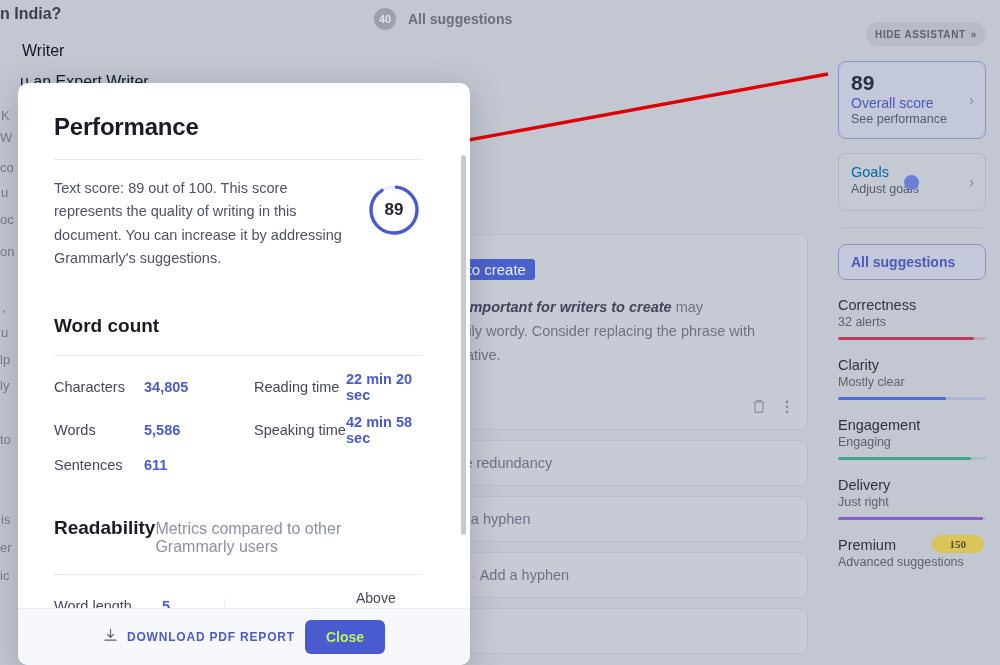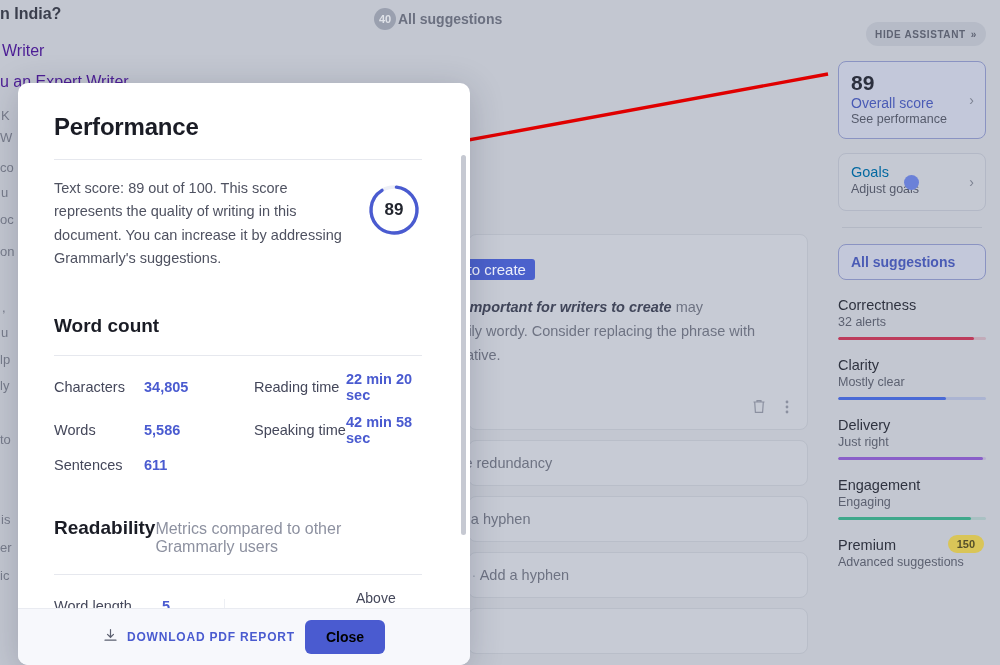--- a/index.html
+++ b/index.html
@@ -20,26 +20,26 @@
     left: 0; top: 0; width: 824px; height: 665px;
     background: #c3c7d1;
   }
   .doc-line {
     position: absolute;
     color: #6b7080;
     white-space: nowrap;
     font-size: 15px;
   }
   .doc-line.big { font-size: 16px; font-weight: 700; color: #3b3f4d; }
-  .doc-line.med { font-size: 16px; color: #4c1d95; }
+  .doc-line.med { font-size: 16px; color: #0f172a; margin-left: 20px; }
   .doc-line.tiny { font-size: 13px; color: #777c8b; }
 
   .top-suggestions {
     position: absolute; left: 374px; top: 8px;
-    display: flex; align-items: center; gap: 2px;
+    display: flex; align-items: center; gap: 12px;
   }
   .sugg-count {
     width: 22px; height: 22px; border-radius: 50%;
     background: #9aa0af; color: #dfe2e8;
     font-size: 11px; font-weight: 700;
     display: flex; align-items: center; justify-content: center;
   }
   .sugg-label { font-size: 14px; font-weight: 700; color: #6b7080; }
 
   
@@ -150,21 +150,21 @@
     overflow: hidden;
   }
   .metric-bar > span {
     position: absolute; left: 0; top: 0; bottom: 0;
     border-radius: 2px;
   }
   .premium-badge {
     position: absolute; right: 2px; top: -2px;
     background: #d9c558; color: #55502a;
     font-size: 11px; font-weight: 700;
-    padding: 3px 9px; border-radius: 9px;
+    padding: 3px 18px; border-radius: 9px; font-family: Liberation Serif, serif;
   }
 
   
   #arrow { position: absolute; inset: 0; pointer-events: none; }
 
   
   #modal {
     position: absolute;
     left: 18px; top: 83px;
     width: 452px; height: 582px;
@@ -248,21 +248,21 @@
     display: flex; align-items: center; justify-content: center;
     gap: 10px;
   }
   .pdf-btn {
     display: flex; align-items: center; gap: 9px;
     color: #4a5bd0; font-size: 12px; font-weight: 700; letter-spacing: .8px;
     background: none; border: none; cursor: pointer;
     font-family: inherit;
   }
   .close-btn {
-    background: #4a5bd0; color: #000000;
+    background: #4a5bd0; color: #bef264;
     border: none; border-radius: 6px;
     padding: 9px 21px;
     font-size: 14px; font-weight: 700;
     cursor: pointer; font-family: inherit;
   }
   #modal-scrollbar {
     position: absolute;
     right: 4px; top: 72px;
     width: 5px; height: 380px;
     background: #c6c9d2;
@@ -383,31 +383,31 @@
           </div>
         </div>
         <div class="metric">
           <div class="metric-name">Clarity</div>
           <div class="metric-sub">Mostly clear</div>
           <div class="metric-bar" style="background: rgba(74, 106, 214, 0.2);">
             <span style="background: rgb(74, 106, 214); width: 73%;"></span>
           </div>
         </div>
         <div class="metric">
+          <div class="metric-name">Engagement</div>
+          <div class="metric-sub">Engaging</div>
+          <div class="metric-bar" style="background: rgba(63, 168, 139, 0.2);">
+            <span style="background: rgb(63, 168, 139); width: 90%;"></span>
+          </div>
+        </div>
+        <div class="metric">
           <div class="metric-name">Delivery</div>
           <div class="metric-sub">Just right</div>
           <div class="metric-bar" style="background: rgba(138, 95, 201, 0.2);">
             <span style="background: rgb(138, 95, 201); width: 98%;"></span>
-          </div>
-        </div>
-        <div class="metric">
-          <div class="metric-name">Engagement</div>
-          <div class="metric-sub">Engaging</div>
-          <div class="metric-bar" style="background: rgba(63, 168, 139, 0.2);">
-            <span style="background: rgb(63, 168, 139); width: 90%;"></span>
           </div>
         </div>
       </div>
 
     <div class="metric">
       <div class="metric-name">Premium</div>
       <div class="metric-sub">Advanced suggestions</div>
       <span class="premium-badge">150</span>
     </div>
   </div>

